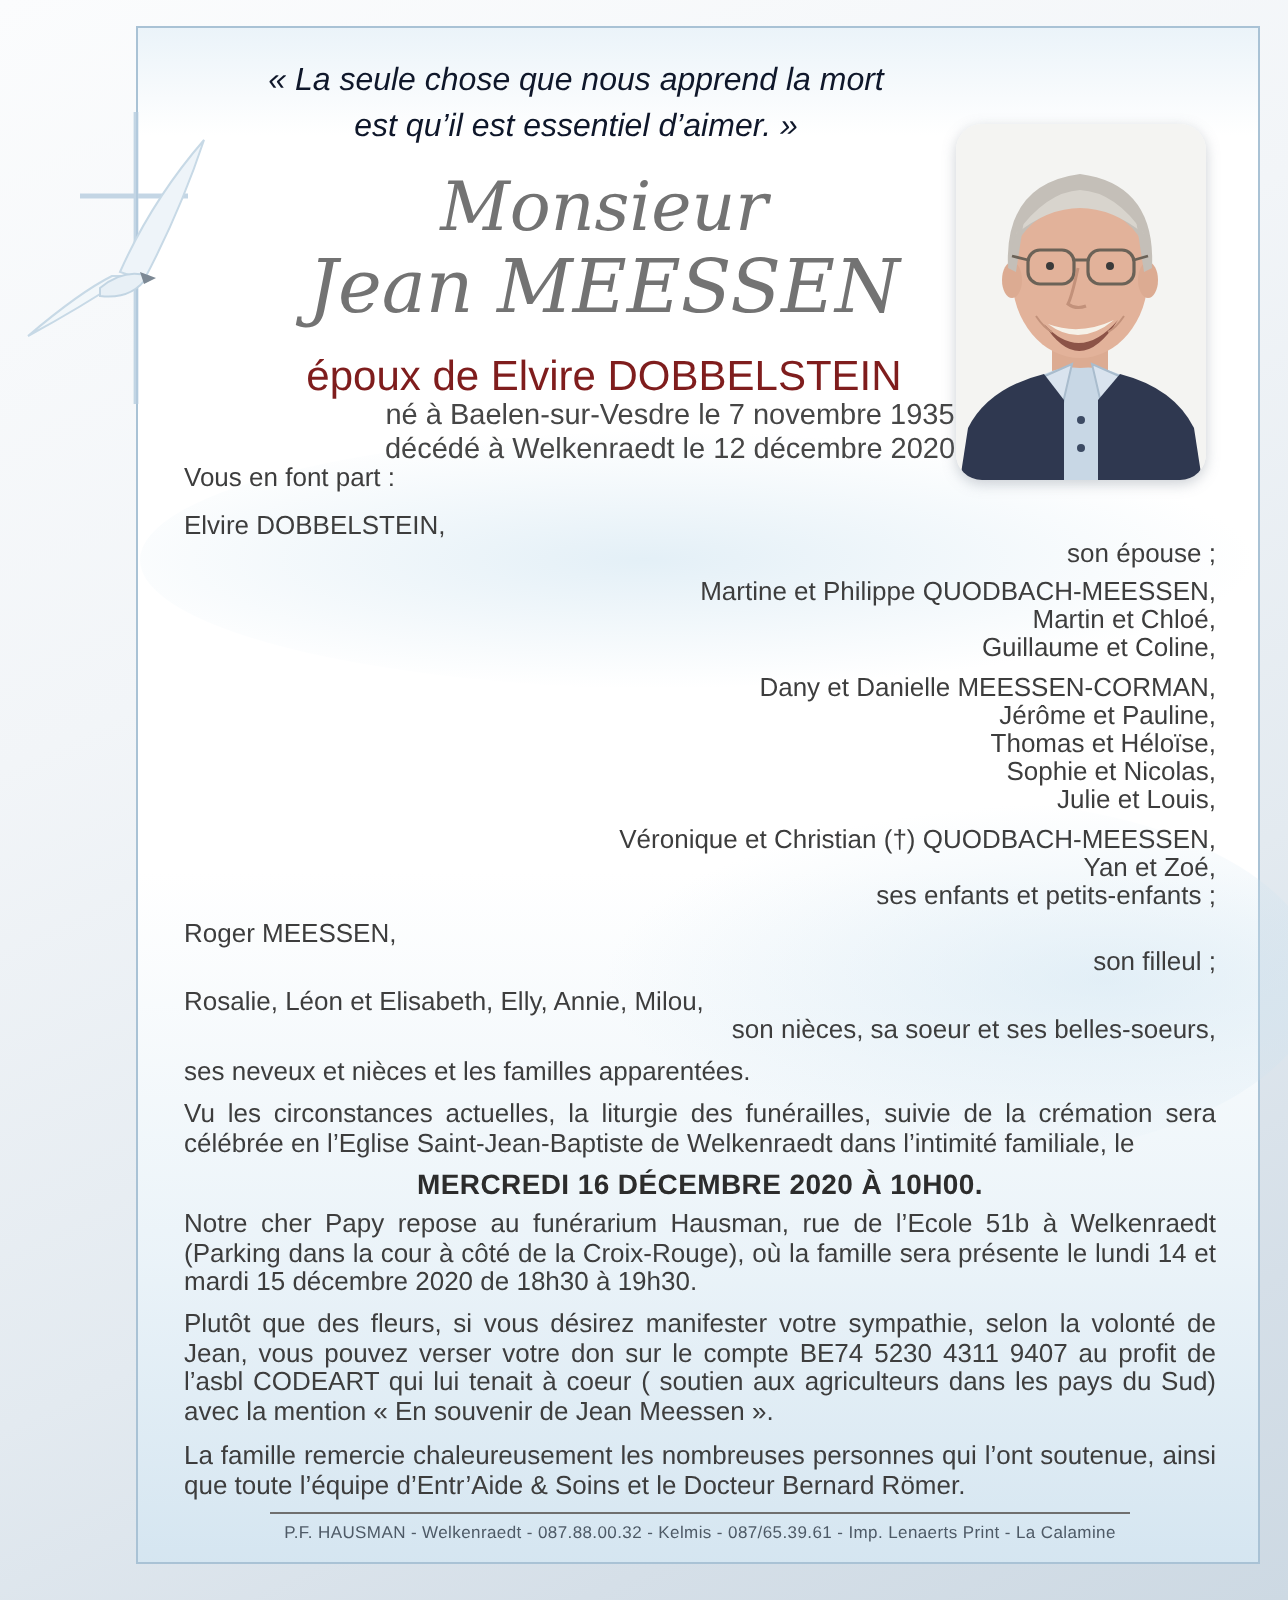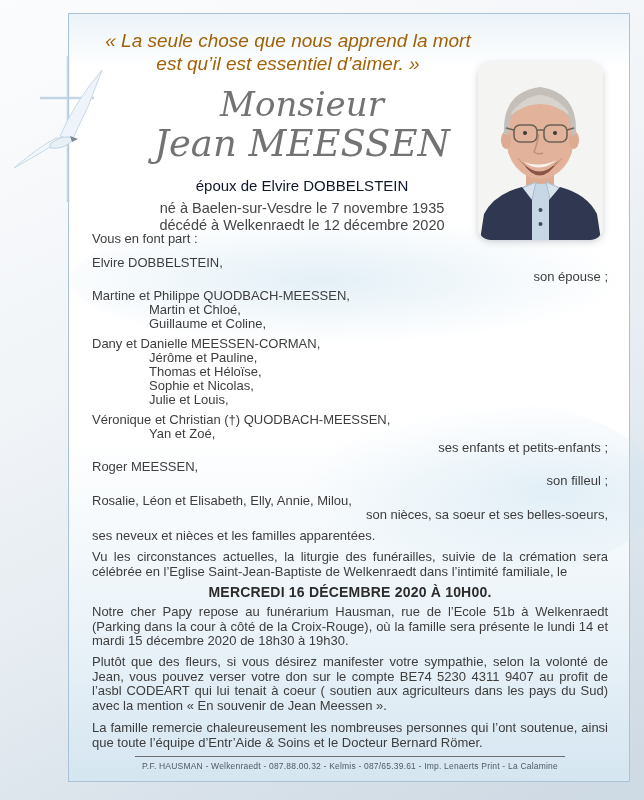--- a/index.html
+++ b/index.html
@@ -15,33 +15,33 @@
       linear-gradient(180deg,rgba(224,237,246,.65) 0%,rgba(255,255,255,0) 7%),
       linear-gradient(180deg,rgba(255,255,255,0) 55%,rgba(210,229,241,.45) 80%,rgba(199,221,236,.75) 100%),
       #ffffff;
   }
   .wash{position:absolute;z-index:2;pointer-events:none;border-radius:50%;}
   .wash.a{left:70px;top:215px;width:560px;height:130px;background:radial-gradient(ellipse at 45% 50%,rgba(205,227,240,.55),rgba(205,227,240,0) 70%);}
   .wash.b{left:300px;top:400px;width:360px;height:180px;background:radial-gradient(ellipse at 70% 50%,rgba(203,226,240,.5),rgba(203,226,240,0) 70%);}
   .watermark{position:absolute;left:6px;top:50px;z-index:3;pointer-events:none;}
   .content{position:absolute;left:68px;top:13px;width:562px;height:769px;z-index:4;}
   .quote{position:absolute;top:16px;left:0;width:440px;text-align:center;
-    font-style:italic;font-size:19px;line-height:23px;color:#a16207;}
+    font-style:italic;font-size:16px;line-height:23px;color:#0f172a;}
   .title-block{position:absolute;top:72px;left:0;width:468px;text-align:center;
     font-family:"DejaVu Serif",serif;font-style:italic;color:#737373;}
   .title-block .t1{font-size:34px;line-height:38px;}
   .title-block .t2{font-size:37px;line-height:41px;}
-  .spouse-line{position:absolute;top:164px;left:0;width:468px;text-align:center;font-size:15px;color:#0f172a;}
-  .birth-block{position:absolute;top:187px;left:0;width:468px;text-align:center;font-size:14.5px;line-height:17px;color:#464646;}
+  .spouse-line{position:absolute;top:164px;left:0;width:468px;text-align:center;font-size:21px;color:#7f1d1d;}
+  .birth-block{position:absolute;top:187px;left:0;width:468px;text-align:center;font-size:14.5px;line-height:17px;color:#464646;padding-left:33px;}
   .photo{position:absolute;left:410px;top:49px;width:125px;height:178px;border-radius:13px;overflow:hidden;
     background:#fafaf9;box-shadow:0 2px 7px rgba(110,120,135,.35);}
   .flow{position:absolute;left:24px;top:219px;width:516px;font-size:13px;line-height:14px;color:#3d3d3d;}
   .intro{margin-bottom:10px;}
   .role-right{text-align:right;}
-  .group{margin-top:5px;}
+  .group{margin-top:5px;text-align:right;}
   .g2{margin-top:6px;}
   .sub{padding-left:57px;}
   .mt5{margin-top:5px;}
   .mt6{margin-top:6px;}
   .mt7{margin-top:7px;}
   .para{margin-top:7px;text-align:justify;line-height:14.6px;}
   .p0{margin-top:7px;}
   .p2{margin-top:0;}
   .p3{margin-top:6px;}
   .p4{margin-top:8px;}

